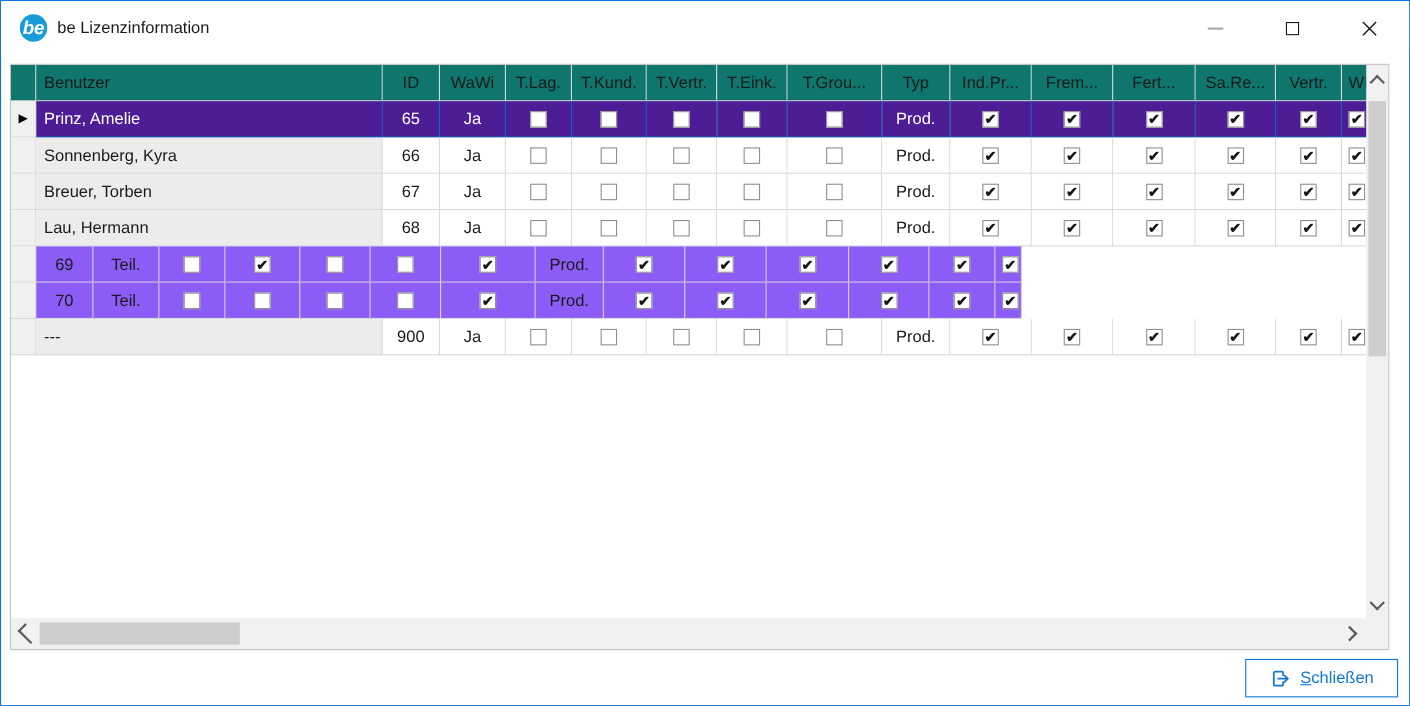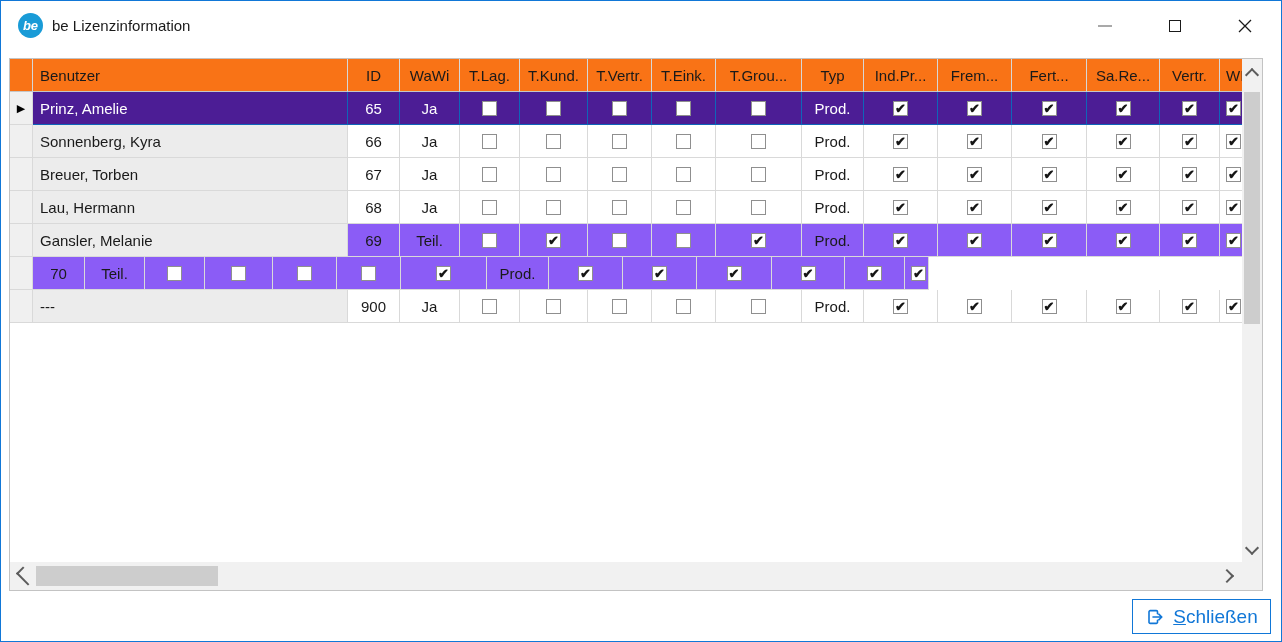--- a/index.html
+++ b/index.html
@@ -1,31 +1,31 @@
 <!DOCTYPE html>
 <html><head>
 <meta charset="utf-8">
 <style>
   html,body{margin:0;padding:0;background:#e8e8e8;font-family:"Liberation Sans",sans-serif;}
   .window{position:relative;width:1282px;height:642px;background:#fff;border:1px solid #1177d7;box-sizing:border-box;overflow:hidden;color:#1a1a1a;}
 
   
   .titlebar{position:absolute;top:0;left:0;right:0;height:49px;background:#fff;display:flex;align-items:center;}
   .app-icon{width:25px;height:25px;border-radius:50%;background:#199bd7;color:#fff;display:flex;align-items:center;justify-content:center;
-            font-size:13px;font-weight:bold;font-style:italic;margin-left:17px;flex:0 0 auto;}
+            font-size:17px;font-weight:bold;font-style:italic;margin-left:17px;flex:0 0 auto;}
   .title{margin-left:9px;font-size:15px;}
   .win-controls{position:absolute;right:13px;top:9px;display:flex;gap:24px;}
   .win-btn{width:46px;height:31px;display:flex;align-items:center;justify-content:center;cursor:default;}
   .min-glyph{width:14px;height:2px;background:#a9a9a9;}
   .max-glyph{width:12px;height:12px;border:1.5px solid #1a1a1a;box-sizing:border-box;background:#fff;}
 
   
   .grid-panel{position:absolute;left:8px;top:57px;width:1254px;height:533px;border:1px solid #c3c3c3;background:#fff;overflow:hidden;box-sizing:border-box;}
   .grid-header{display:flex;width:1234px;}
-  .hcell{height:33px;box-sizing:border-box;background:#f97316;border-right:1px solid #d7d7d7;border-bottom:1px solid #c6c6c6;
+  .hcell{height:33px;box-sizing:border-box;background:#0f766e;border-right:1px solid #d7d7d7;border-bottom:1px solid #c6c6c6;
          display:flex;align-items:center;justify-content:center;font-size:15px;white-space:nowrap;overflow:hidden;}
   .row{display:flex;width:1234px;height:33px;background:#fff;}
   .cell{height:33px;box-sizing:border-box;border-right:1px solid #d9d9d9;border-bottom:1px solid #d9d9d9;
         display:flex;align-items:center;justify-content:center;font-size:15px;white-space:nowrap;overflow:hidden;background:#fff;}
   .left{justify-content:flex-start;padding-left:7px;}
 
   
   .c-ind{width:23px;}   .c-name{width:315px;}  .c-id{width:52px;}    .c-wawi{width:60px;}
   .c-t_lag{width:60px;} .c-t_kund{width:68px;} .c-t_fert{width:64px;}.c-t_eink{width:64px;}
   .c-t_grou{width:86px;}.c-typ{width:62px;text-align:right;}    .c-ind_pr{width:74px;}.c-frem{width:74px;}
@@ -52,21 +52,21 @@
   .vthumb{position:absolute;top:33px;left:2px;width:16px;height:232px;background:#cdcdcd;}
   .hthumb{position:absolute;left:26px;top:4px;width:182px;height:20px;background:#cdcdcd;}
   .chev{display:block;width:8px;height:8px;border:solid #5c5c5c;border-width:0 0 2px 2px;}
   .chev.left{transform:rotate(45deg);margin-left:3px;}
   .chev.right{transform:rotate(225deg);margin-right:3px;}
   .chev.up{transform:rotate(135deg);margin-top:3px;}
   .chev.down{transform:rotate(-45deg);margin-bottom:3px;}
 
   
   .close-btn{position:absolute;right:10px;bottom:7px;width:139px;height:35px;background:#fff;border:1px solid #1177d7;box-sizing:border-box;
-             display:flex;align-items:center;justify-content:center;gap:8px;font-size:19px;color:#1177d7;cursor:default;}
+             display:flex;align-items:center;justify-content:center;gap:8px;font-size:15px;color:#1177d7;cursor:default;}
   .close-btn .mnem{text-decoration:underline;}
 </style>
 </head>
 <body>
 
 <div class="window">
 
   <div class="titlebar">
     <div class="app-icon">be</div>
     <div class="title">be Lizenzinformation</div>
@@ -272,21 +272,20 @@
             <span class="checkbox">✔</span>
           </div>
           <div class="cell c-wi">
             <span class="checkbox">✔</span>
           </div>
         </div>
         <div class="row shaded">
           <div class="cell c-ind">
             <span class="selarrow">▶</span>
           </div>
-          <div class="cell c-name left">Gansler, Melanie</div>
           <div class="cell c-id">69</div>
           <div class="cell c-wawi">Teil.</div>
           <div class="cell c-t_lag">
             <span class="checkbox"></span>
           </div>
           <div class="cell c-t_kund">
             <span class="checkbox">✔</span>
           </div>
           <div class="cell c-t_fert">
             <span class="checkbox"></span>

